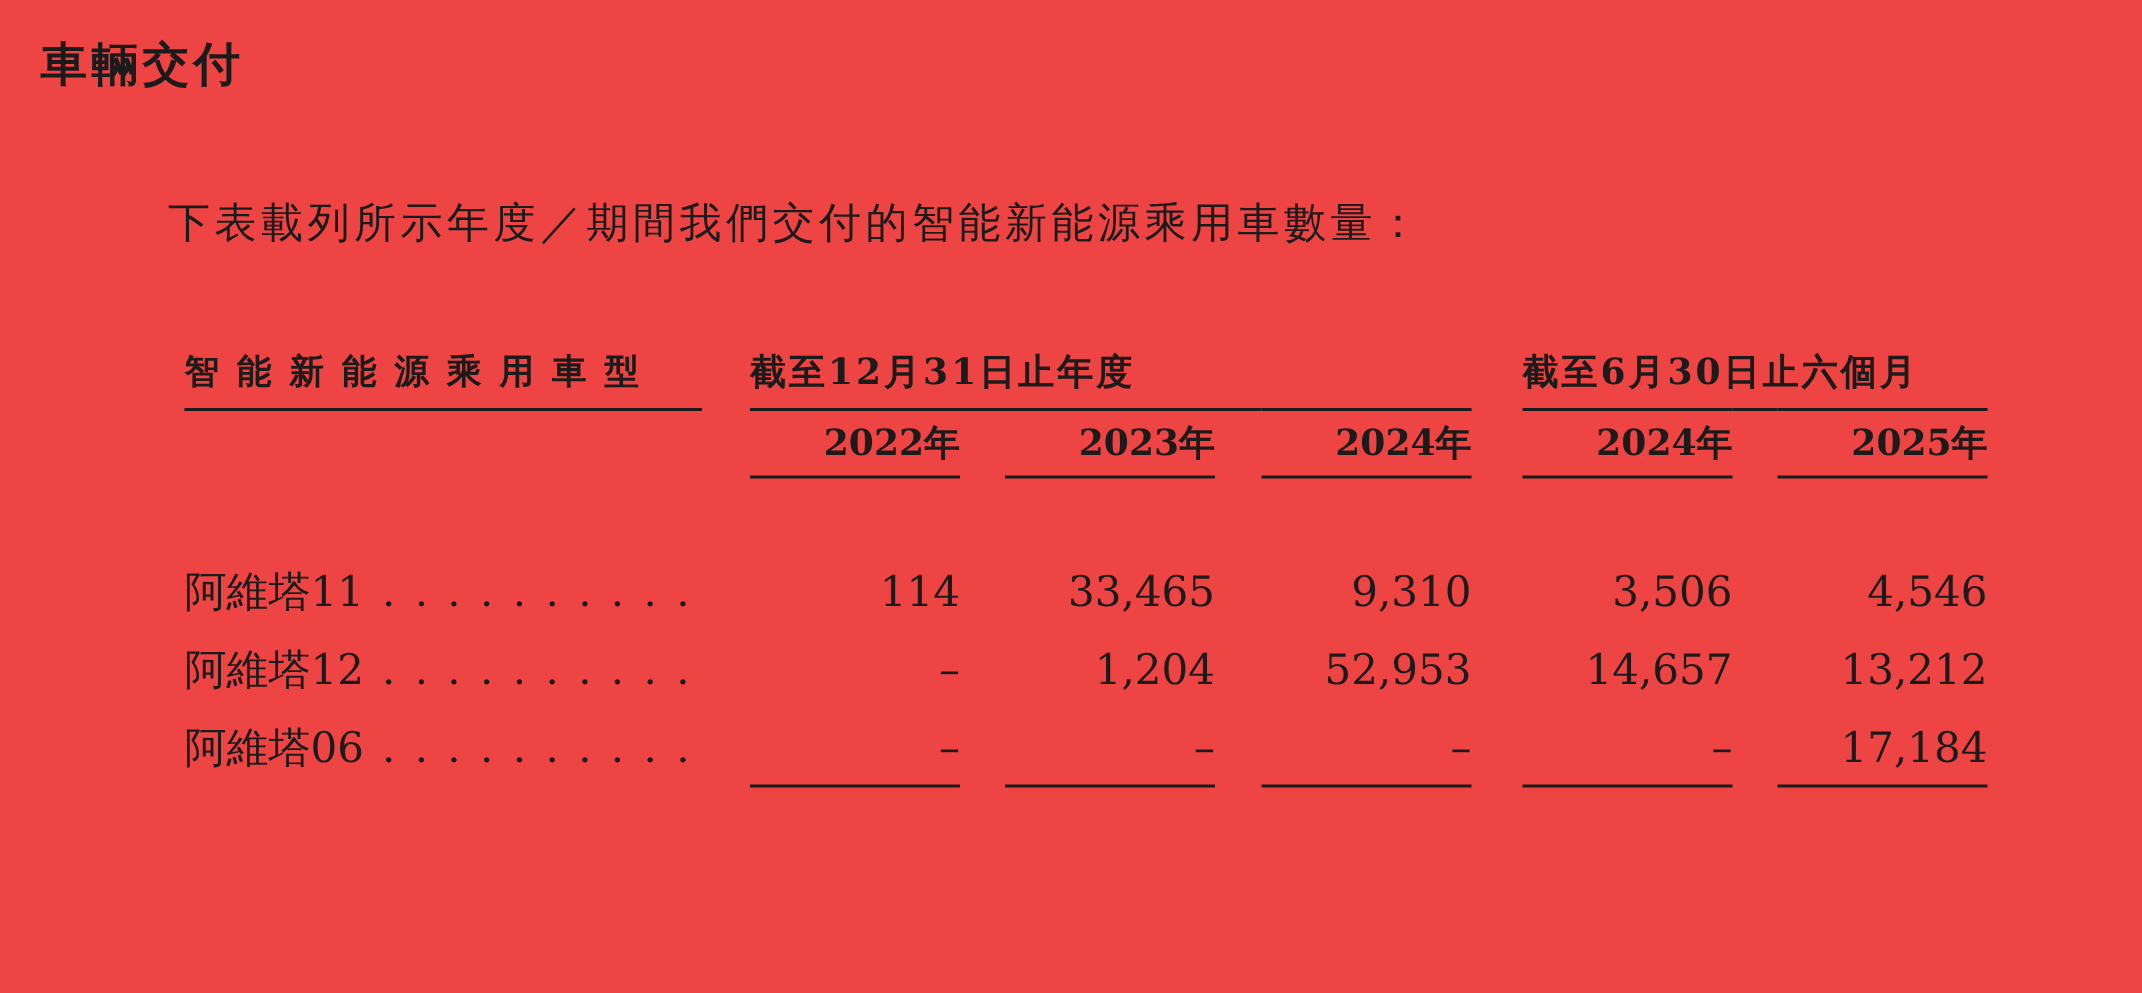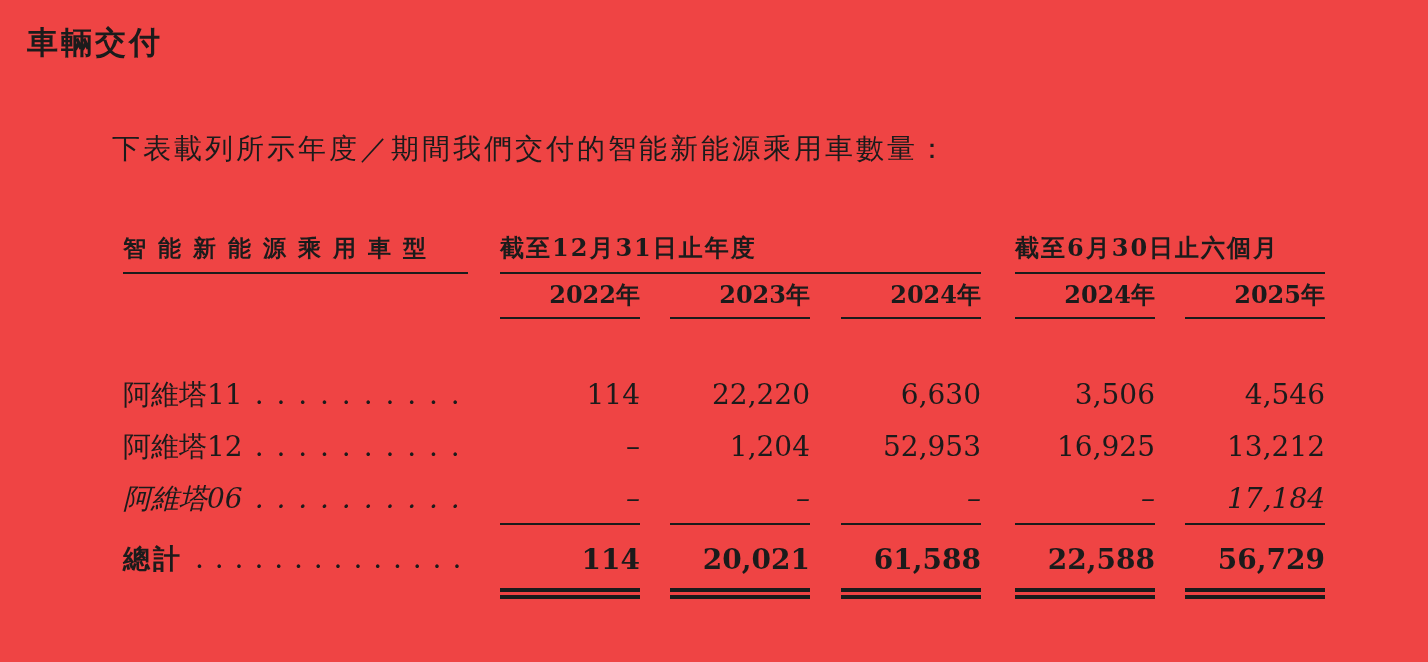--- a/index.html
+++ b/index.html
@@ -70,21 +70,21 @@
     font-weight: 700;
     font-size: 24px;
     text-align: right;
     white-space: nowrap;
     border-bottom: 2px solid #1b1b1b;
     padding-bottom: 7px;
   }
   tr.gapRow td { height: 58px; }
   
   tr.datarow td { vertical-align: top; height: 52px; }
-  tr.datarow.last td { height: auto; padding-bottom: 7px; font-style: italic; }
+  tr.datarow.last td { height: auto; padding-bottom: 7px; }
   tr.datarow.last td.num { border-bottom: 2px solid #1b1b1b; }
   td.lbl { white-space: nowrap; }
   td.num { text-align: right; white-space: nowrap; }
   .dots {
     letter-spacing: 2px;
     padding-left: 12px;
     color: #1b1b1b;
   }
   
   tr.total td { vertical-align: top; padding-top: 17px; padding-bottom: 11px; font-weight: 700; }
@@ -146,67 +146,54 @@
 
     <tr class="gapRow">
       <td colspan="11"></td>
     </tr>
 
     <tr class="datarow">
       <td class="lbl"><span>阿維塔11</span><span class="dots">. . . . . . . . . .</span></td>
       <td></td>
       <td class="num">114</td>
       <td></td>
-      <td class="num">22,220</td>
+      <td class="num">33,465</td>
       <td></td>
-      <td class="num">6,630</td>
+      <td class="num">9,310</td>
       <td></td>
       <td class="num">3,506</td>
       <td></td>
       <td class="num">4,546</td>
     </tr>
 
     <tr class="datarow">
       <td class="lbl"><span>阿維塔12</span><span class="dots">. . . . . . . . . .</span></td>
       <td></td>
       <td class="num">–</td>
       <td></td>
       <td class="num">1,204</td>
       <td></td>
       <td class="num">52,953</td>
       <td></td>
-      <td class="num">16,925</td>
+      <td class="num">14,657</td>
       <td></td>
       <td class="num">13,212</td>
     </tr>
 
 
     <tr class="datarow last">
       <td class="lbl"><span>阿維塔06</span><span class="dots">. . . . . . . . . .</span></td>
       <td></td>
       <td class="num">–</td>
       <td></td>
       <td class="num">–</td>
       <td></td>
       <td class="num">–</td>
       <td></td>
       <td class="num">–</td>
       <td></td>
       <td class="num">17,184</td>
     </tr>
 
-    <tr class="total">
-      <td class="lbl"><span class="tlabel">總計</span><span class="dots">. . . . . . . . . . . . . .</span></td>
-      <td></td>
-      <td class="num">114</td>
-      <td></td>
-      <td class="num">20,021</td>
-      <td></td>
-      <td class="num">61,588</td>
-      <td></td>
-      <td class="num">22,588</td>
-      <td></td>
-      <td class="num">56,729</td>
-    </tr>
   </tbody>
     </table>
 
 </div>
 
 </body></html>

